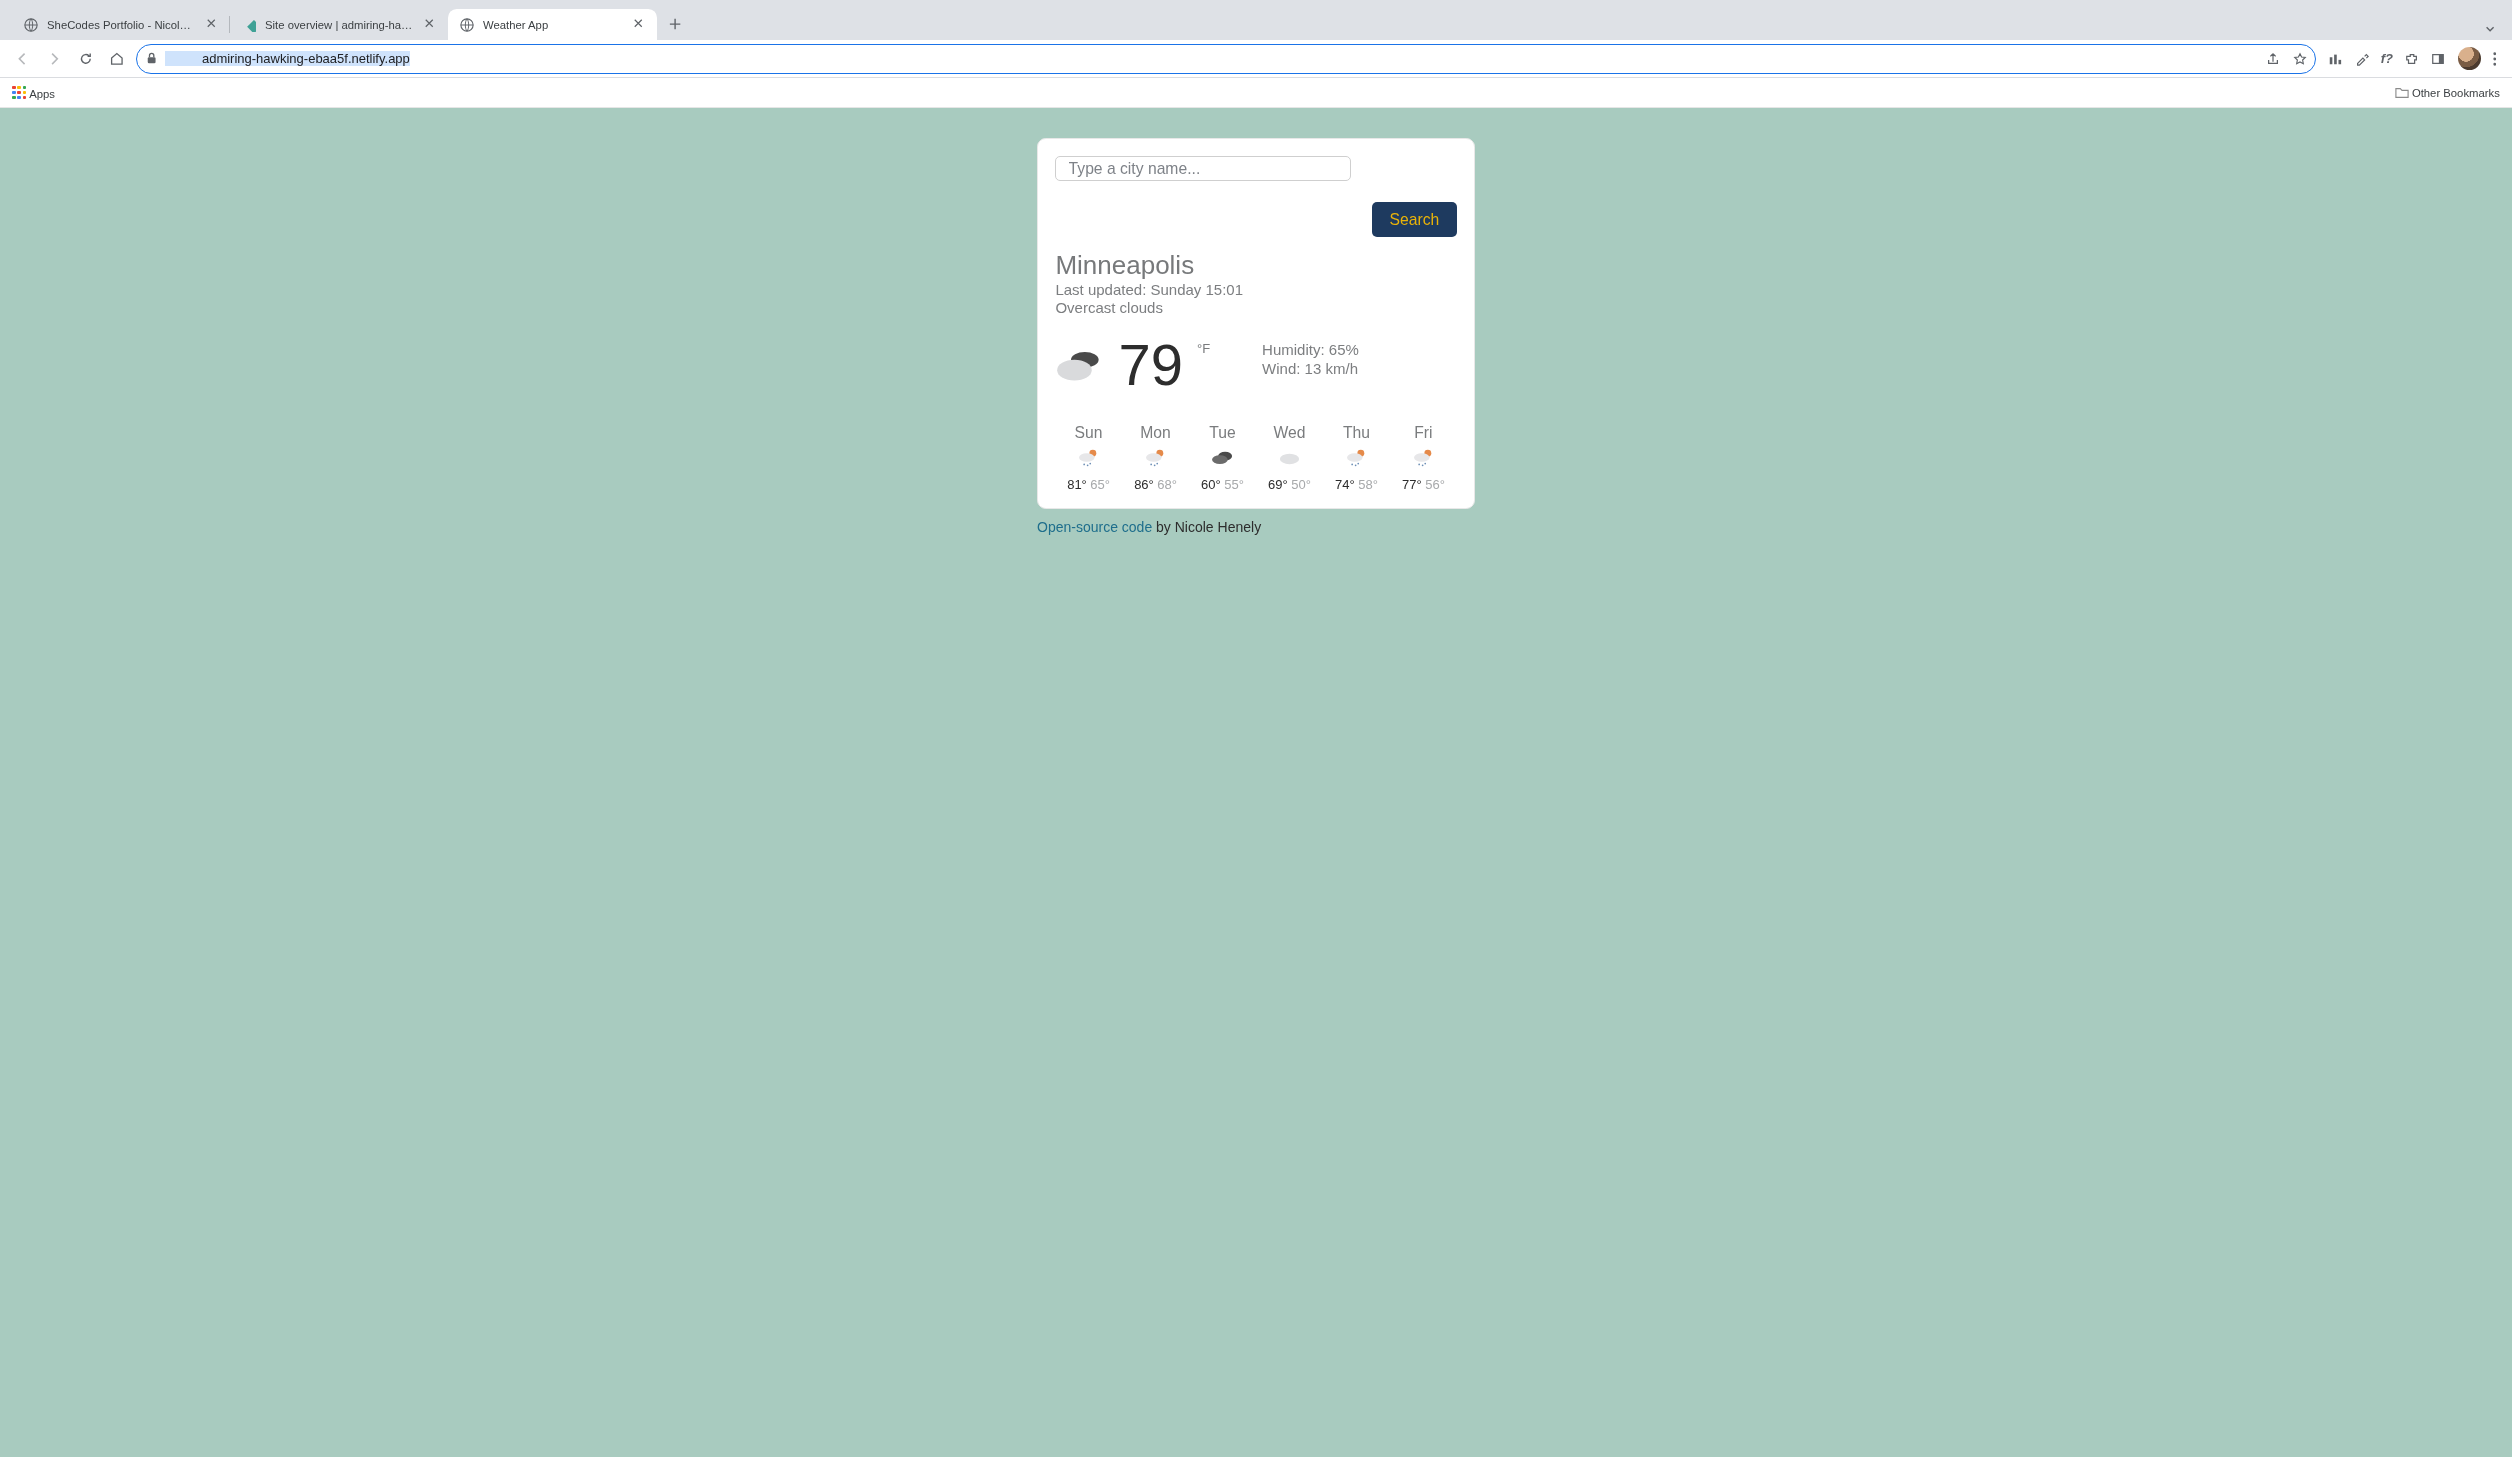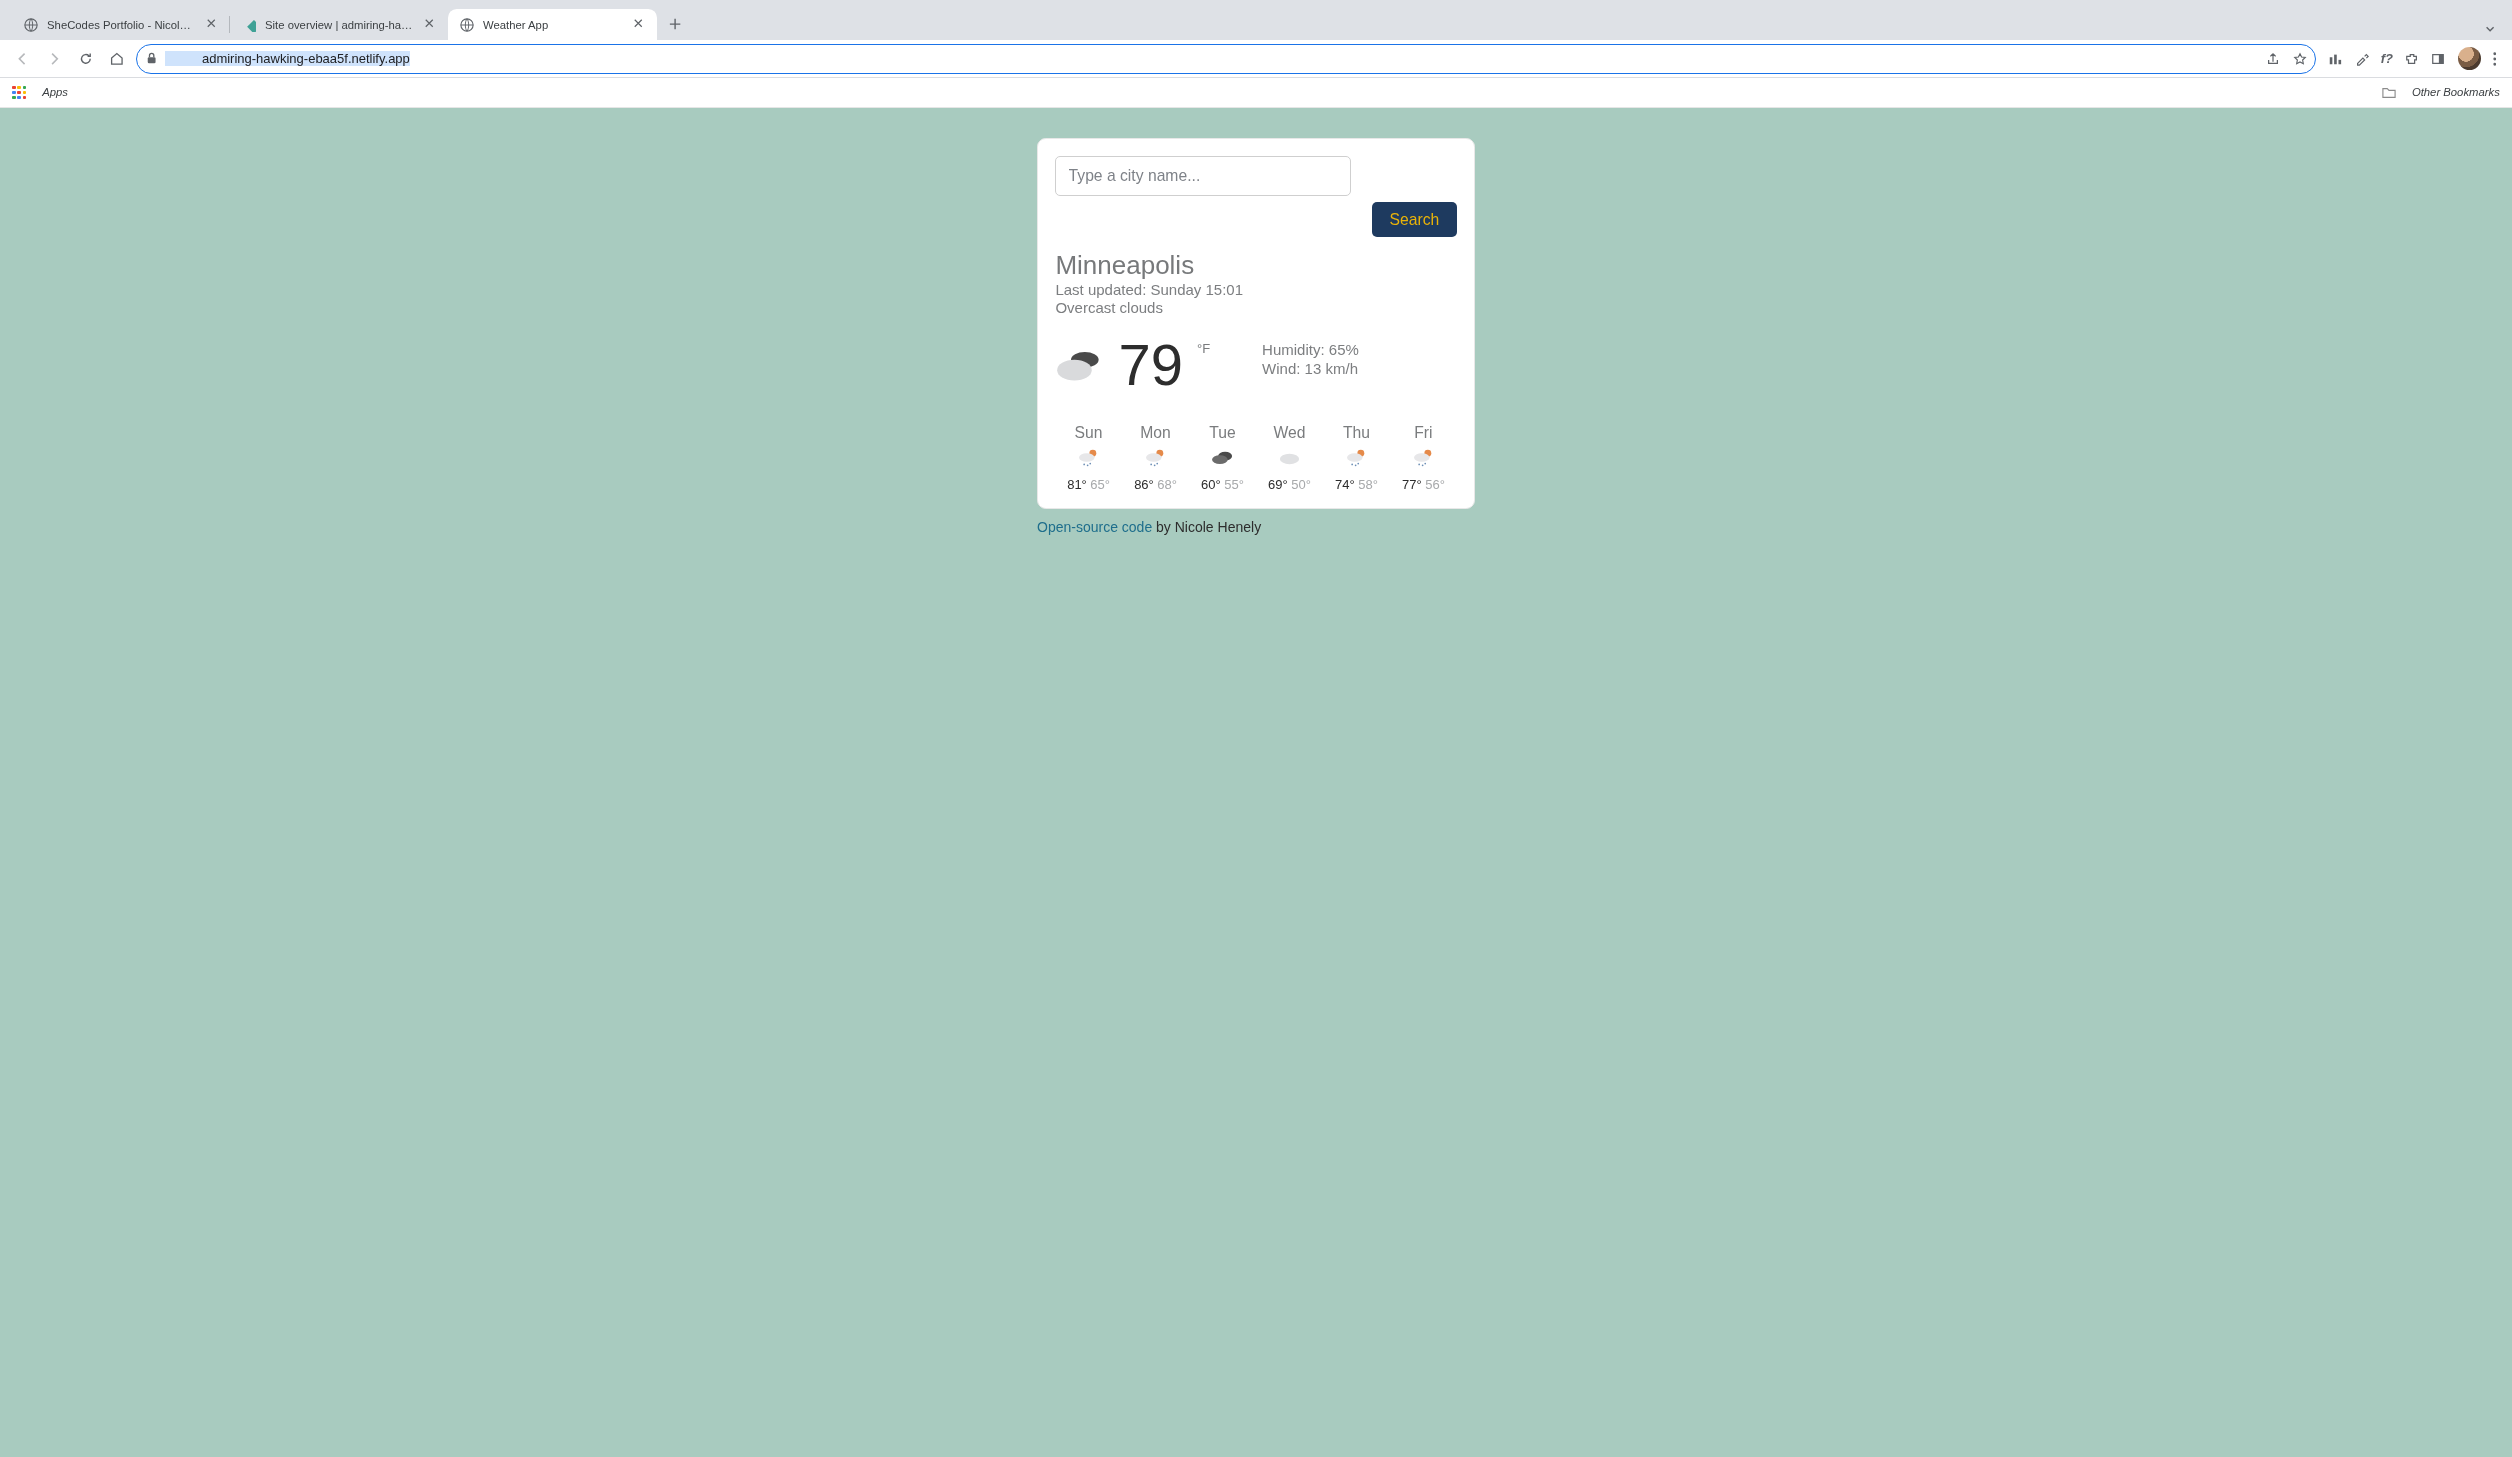--- a/index.html
+++ b/index.html
@@ -43,42 +43,42 @@
   .omnibox .trailing { display:flex; align-items:center; gap:12.2px; color:#5f6368; }
   .ext-icons { display:flex; align-items:center; gap:12.2px; color:#5f6368; padding: 0 5.2px; }
   .avatar { width:23px; height:23px; border-radius:50%; background: radial-gradient(circle at 35% 30%, #d9b08c 0 35%, #7a5c44 36% 60%, #4b3a2e 61% 100%); }
   .kebab { color:#5f6368; }
 
   .bookmarks-bar {
     display:flex; align-items:center; height: 30px; background:#fff;
     border-bottom: 0.9px solid #e6e6e6; padding: 0 12.2px; font-size: 11.3px; color:#3c4043;
     justify-content: space-between;
   }
-  .bm-left, .bm-right { display:flex; align-items:flex-start; gap:16px;font-style:italic; }
+  .bm-left, .bm-right { display:flex; align-items:flex-end; gap:3px; }
   .apps-icon { width:14px; height:14px; display:grid; grid-template-columns:repeat(3,3.5px); grid-template-rows:repeat(3,3.5px); gap:1.7px; }
   .apps-icon span:nth-child(1){background:#ea4335;border-radius:0.9px;}
   .apps-icon span:nth-child(2){background:#fbbc04;border-radius:0.9px;}
   .apps-icon span:nth-child(3){background:#34a853;border-radius:0.9px;}
   .apps-icon span:nth-child(4){background:#4285f4;border-radius:0.9px;}
   .apps-icon span:nth-child(5){background:#ea4335;border-radius:0.9px;}
   .apps-icon span:nth-child(6){background:#fbbc04;border-radius:0.9px;}
   .apps-icon span:nth-child(7){background:#34a853;border-radius:0.9px;}
   .apps-icon span:nth-child(8){background:#4285f4;border-radius:0.9px;}
   .apps-icon span:nth-child(9){background:#ea4335;border-radius:0.9px;}
   .folder-icon { color:#79797a; }
 
   
   .page { width:100%; min-height: calc(100vh - 108px); background:#a8cbbf; padding-top: 30px; }
   .weather-card {
     width: 438px; margin: 0 auto; background:#fff; border:0.9px solid #e8e8e8; border-radius:8.7px;
     padding: 17.4px 17.4px 15.7px 17.4px;
   }
   .search-row { display:flex; gap: 21px; margin-bottom: 12.2px; }
   .city-input {
-    flex:1; height: 40px; border:0.9px solid #cfcfcf; border-radius:5px;
+    flex:1; height: 25px; border:0.9px solid #cfcfcf; border-radius:5px;
     padding: 0 12.2px; font-size: 15.7px; color:#333;
   }
   .city-input::placeholder { color:#7e8288; }
   .search-btn {
     background:#1e3a5f; color:#eab308; border:none; border-radius:5px;
     padding: 0 17.4px; font-size:15.7px; height:35px; cursor:pointer;margin-top:46px;
   }
   .city-name { font-size: 26px; color:#77797b; font-weight:500; }
   .subline { font-size: 15px; color:#7c7e80; line-height:1.25; }
   .current-row { display:flex; margin-top: 18px; align-items:flex-start; }

